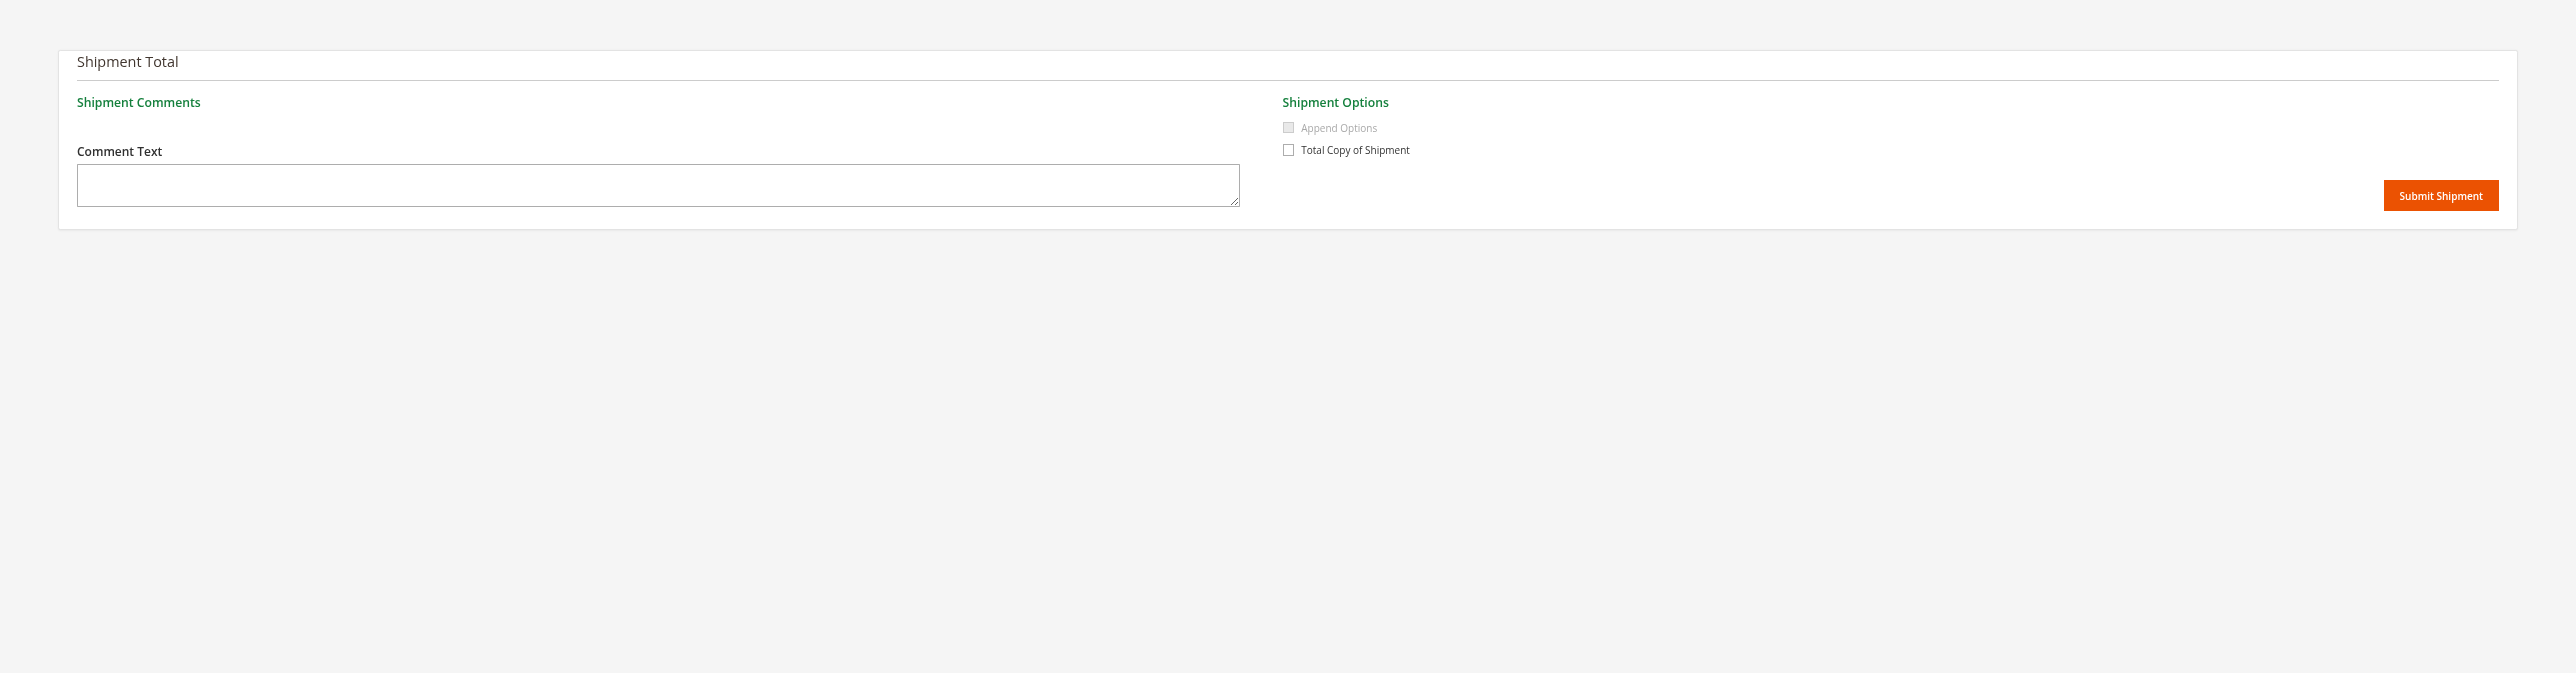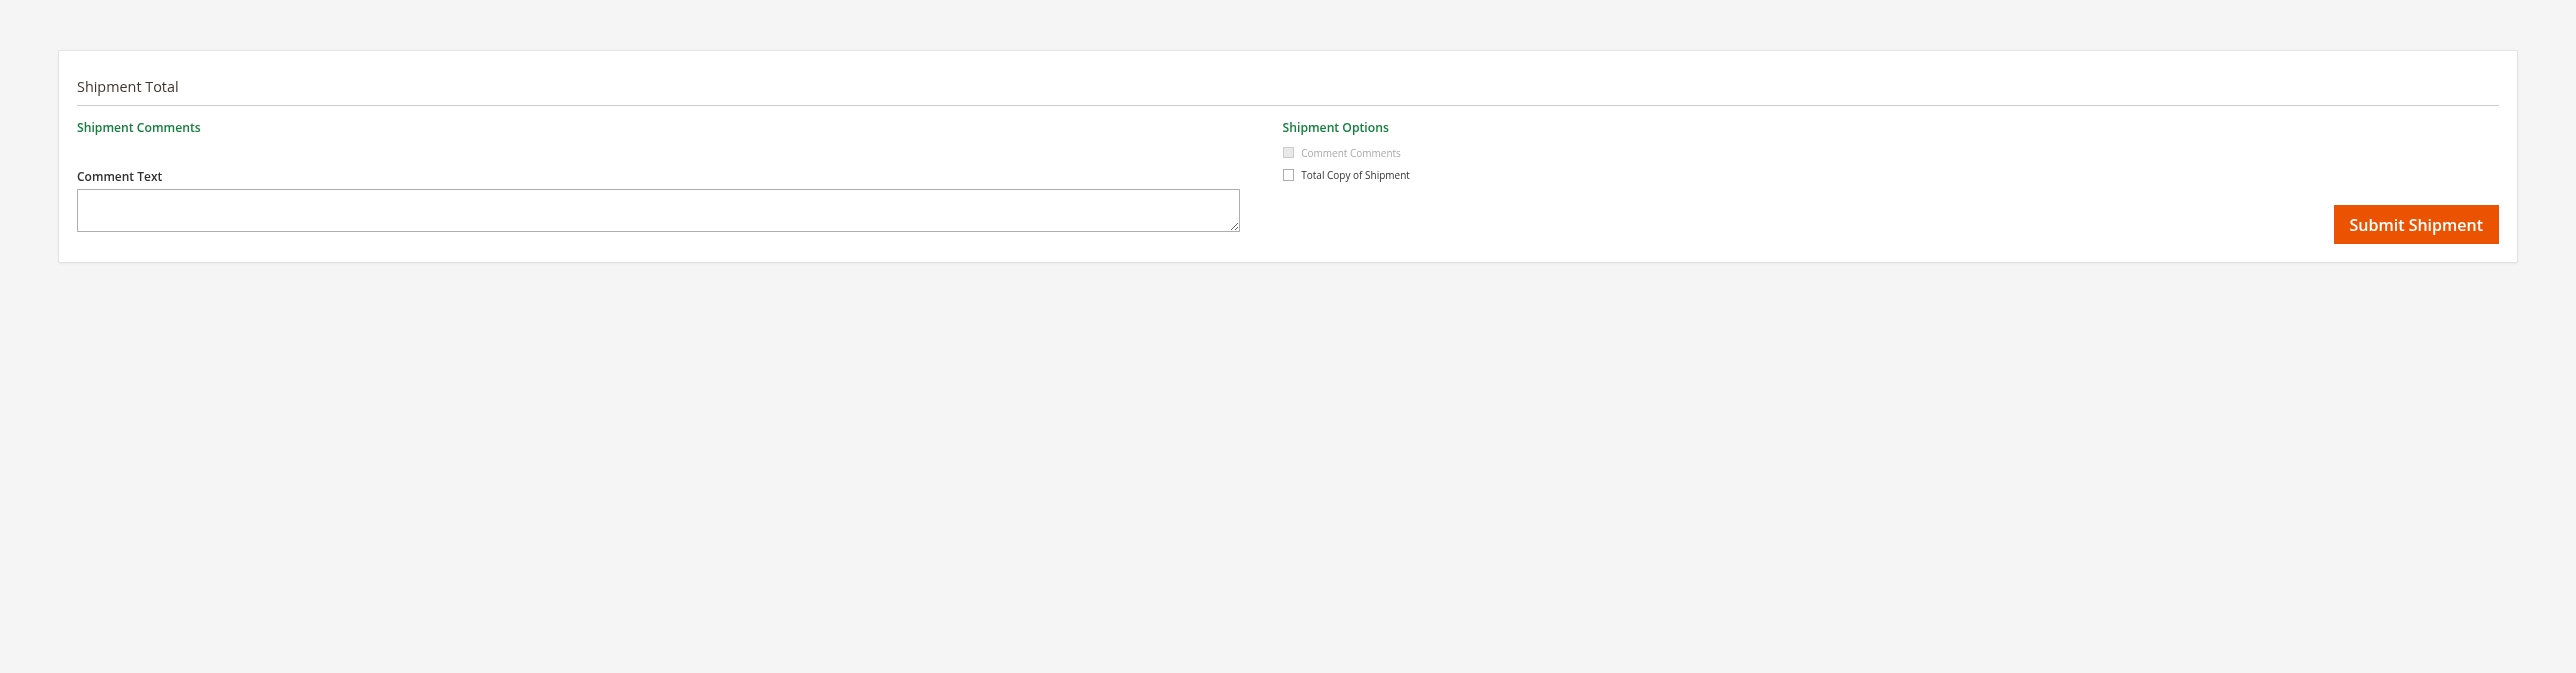--- a/index.html
+++ b/index.html
@@ -12,21 +12,21 @@
       background-color: #f5f5f5;
       padding: 50px 58px;
       font-size: 10px;
       color: #333;
     }
     .panel {
       background-color: #ffffff;
       border: 0.7px solid #e3e3e3;
       border-radius: 2.2px;
       box-shadow: 0 0.7px 2.2px rgba(0,0,0,0.05);
-      padding: 26px 18px 18px 18px;
+      padding: 1px 18px 18px 18px;
     }
     .panel-title {
       font-size: 14.4px;
       font-weight: 400;
       color: #41362f;
       padding-bottom: 8.6px;
       border-bottom: 0.7px solid #cccccc;
       margin-bottom: 13px;
     }
     .columns {
@@ -92,21 +92,21 @@
     .actions {
       display: flex;
       justify-content: flex-end;
       margin-top: 23px;
     }
     .submit-btn {
       background-color: #eb5202;
       color: #ffffff;
       border: none;
       padding: 8.6px 16px;
-      font-size: 16px;
+      font-size: 10px;
       font-weight: 600;
       cursor: pointer;
       font-family: inherit;
     }
   </style>
 </head>
 <body>
 
 <div class="panel">
   <h2 class="panel-title">Shipment Total</h2>
@@ -116,21 +116,21 @@
       <h3 class="section-heading">Shipment Comments</h3>
       <label class="field-label">Comment Text</label>
       <textarea class="comment-textarea" value="" style=""></textarea>
     </div>
 
     <div class="col-right">
       <h3 class="section-heading right">Shipment Options</h3>
 
       <div class="checkbox-row disabled">
         <span class="checkbox-box"></span>
-        <span class="checkbox-label">Comment Comments</span>
+        <span class="checkbox-label">Append Options</span>
       </div>
 
       <div class="checkbox-row">
         <span class="checkbox-box"></span>
         <span class="checkbox-label">Total Copy of Shipment</span>
       </div>
 
       <div class="actions">
         <button class="submit-btn">Submit Shipment</button>
       </div>

